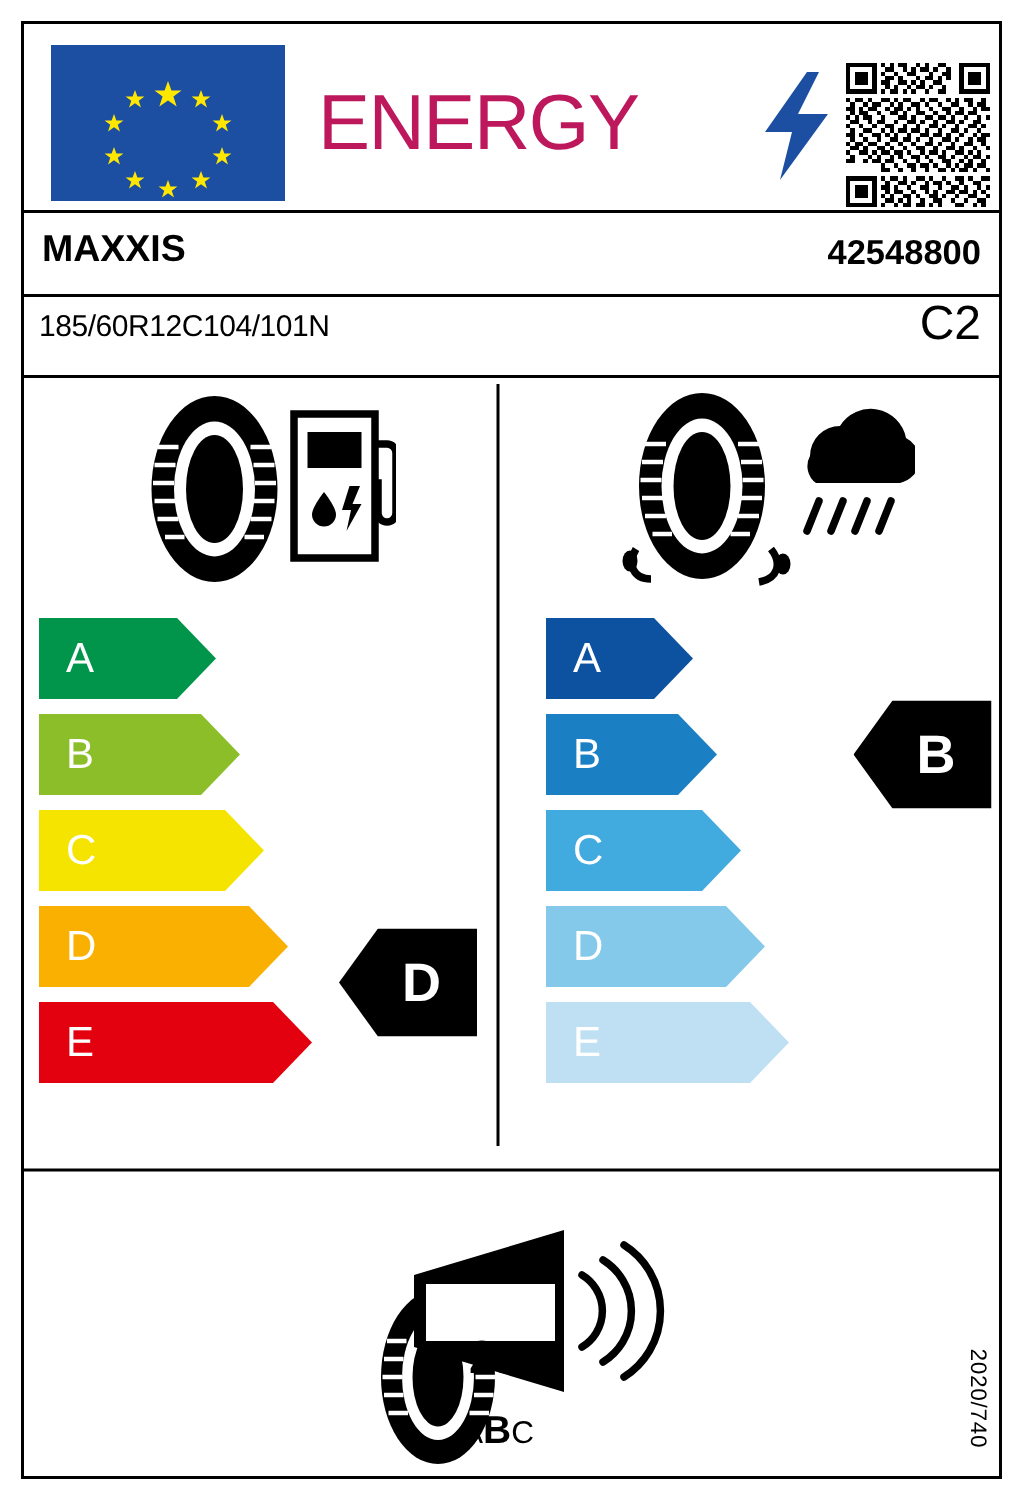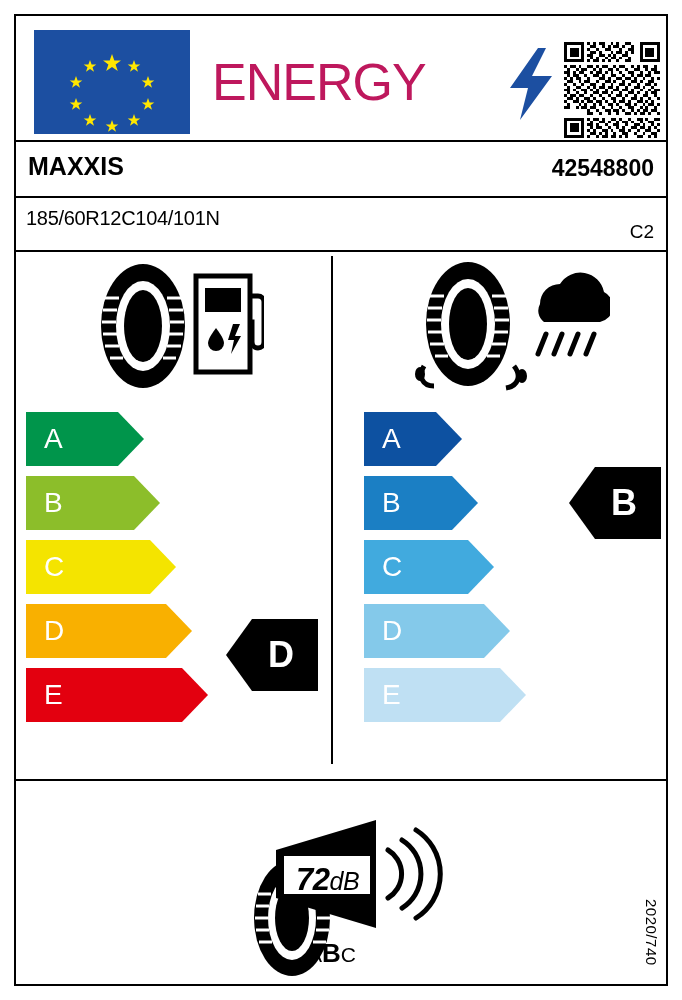--- a/index.html
+++ b/index.html
@@ -102,22 +102,22 @@
   .tyre-size {
     position: absolute;
     left: 26px;
     top: 207px;
     font-size: 20px;
     letter-spacing: -0.3px;
   }
   .tyre-class {
     position: absolute;
     right: 28px;
-    top: 221px;
-    font-size: 19px;
+    top: 197px;
+    font-size: 32px;
   }
 
   
   .divider-v {
     position: absolute;
     left: 331px;
     top: 256px;
     width: 2px;
     height: 508px;
     background: #000000;
@@ -200,25 +200,24 @@
   .noise {
     position: absolute;
     left: 236px;
     top: 820px;
     width: 210px;
     height: 160px;
   }
   .noise-db {
     position: absolute;
     left: 296px;
-    top: 862px;
+    top: 887px;
     font-size: 31px;
     font-weight: bold;
     letter-spacing: -0.5px;
-    font-style: italic;
   }
   .noise-db .unit {
     font-size: 25px;
     font-weight: normal;
   }
   .noise-classes {
     position: absolute;
     left: 308px;
     top: 938px;
     font-size: 21px;

